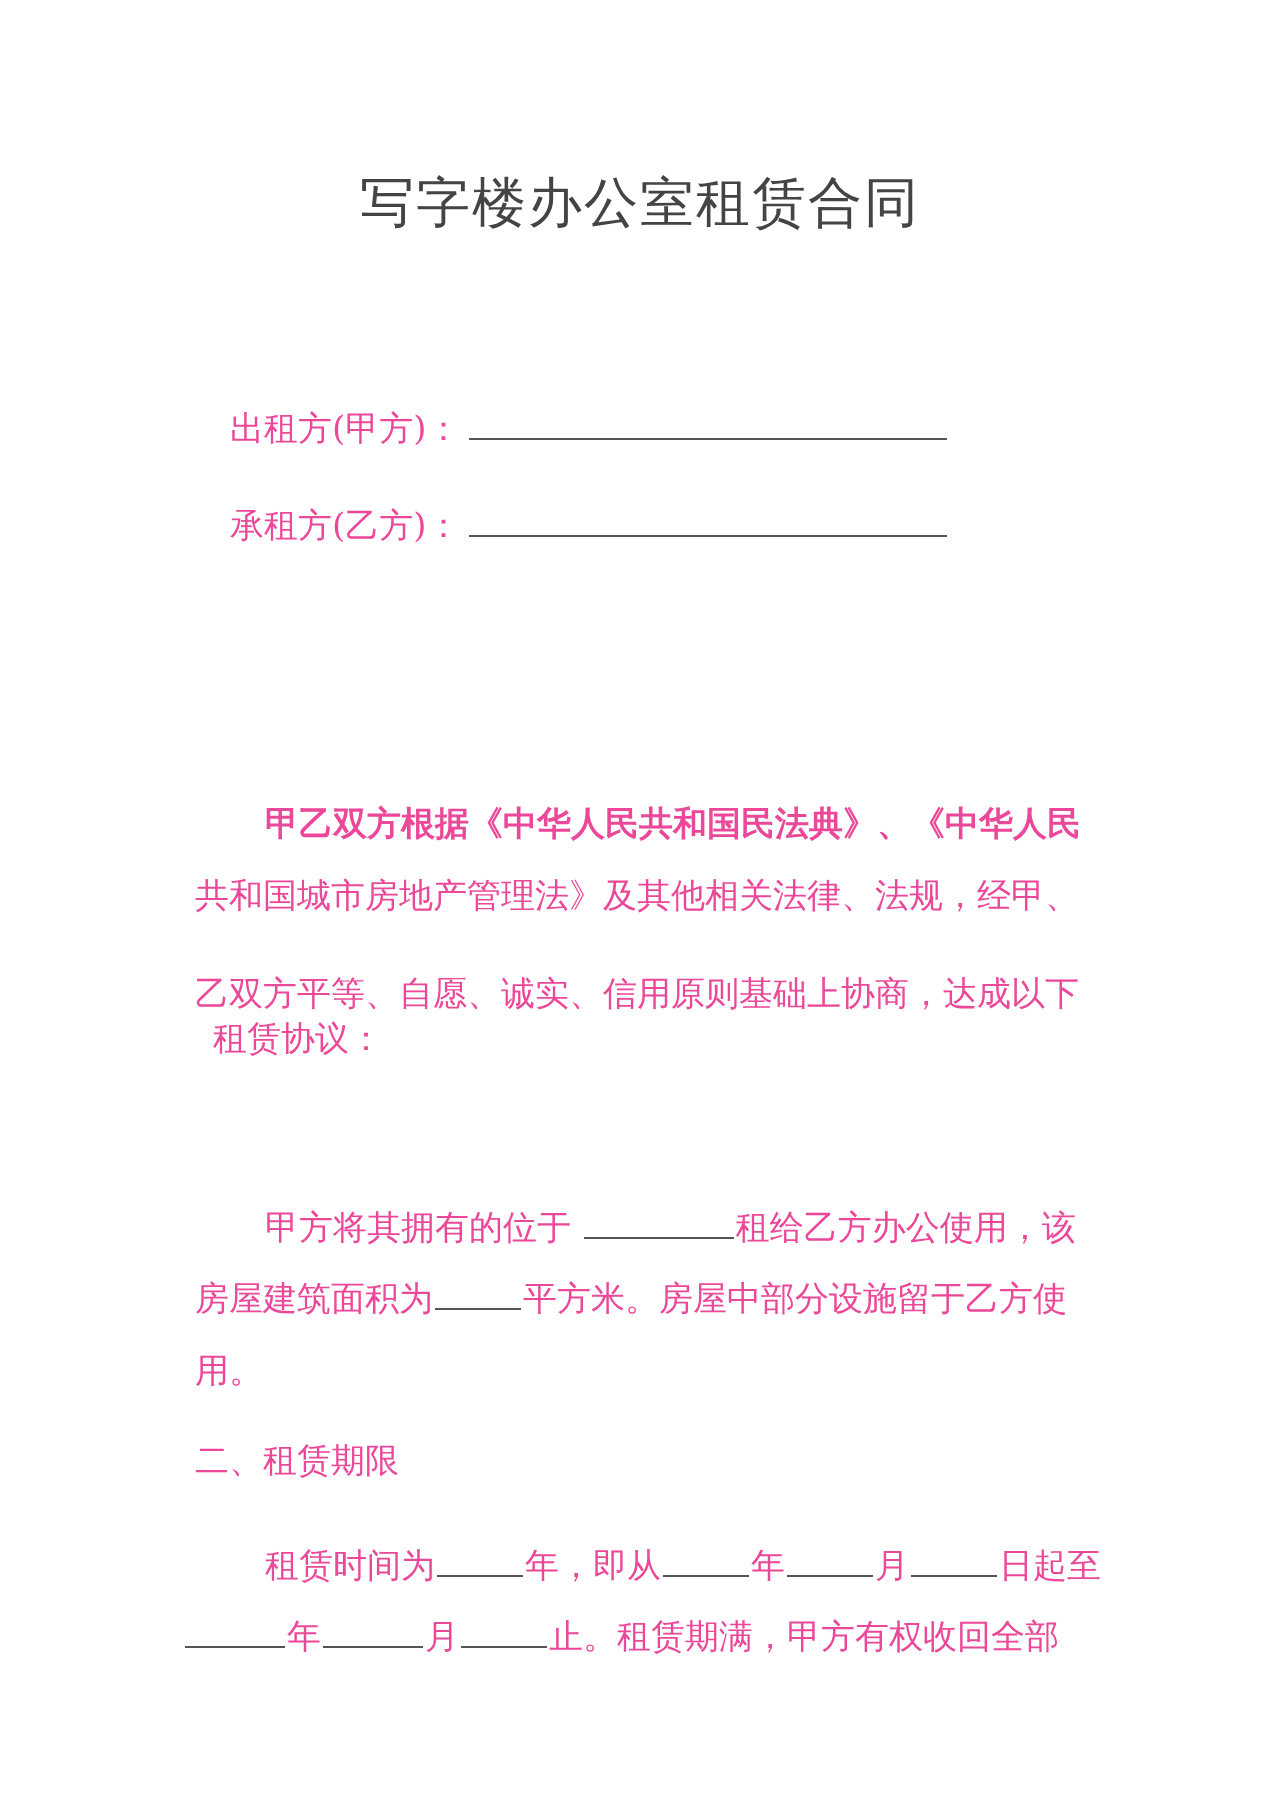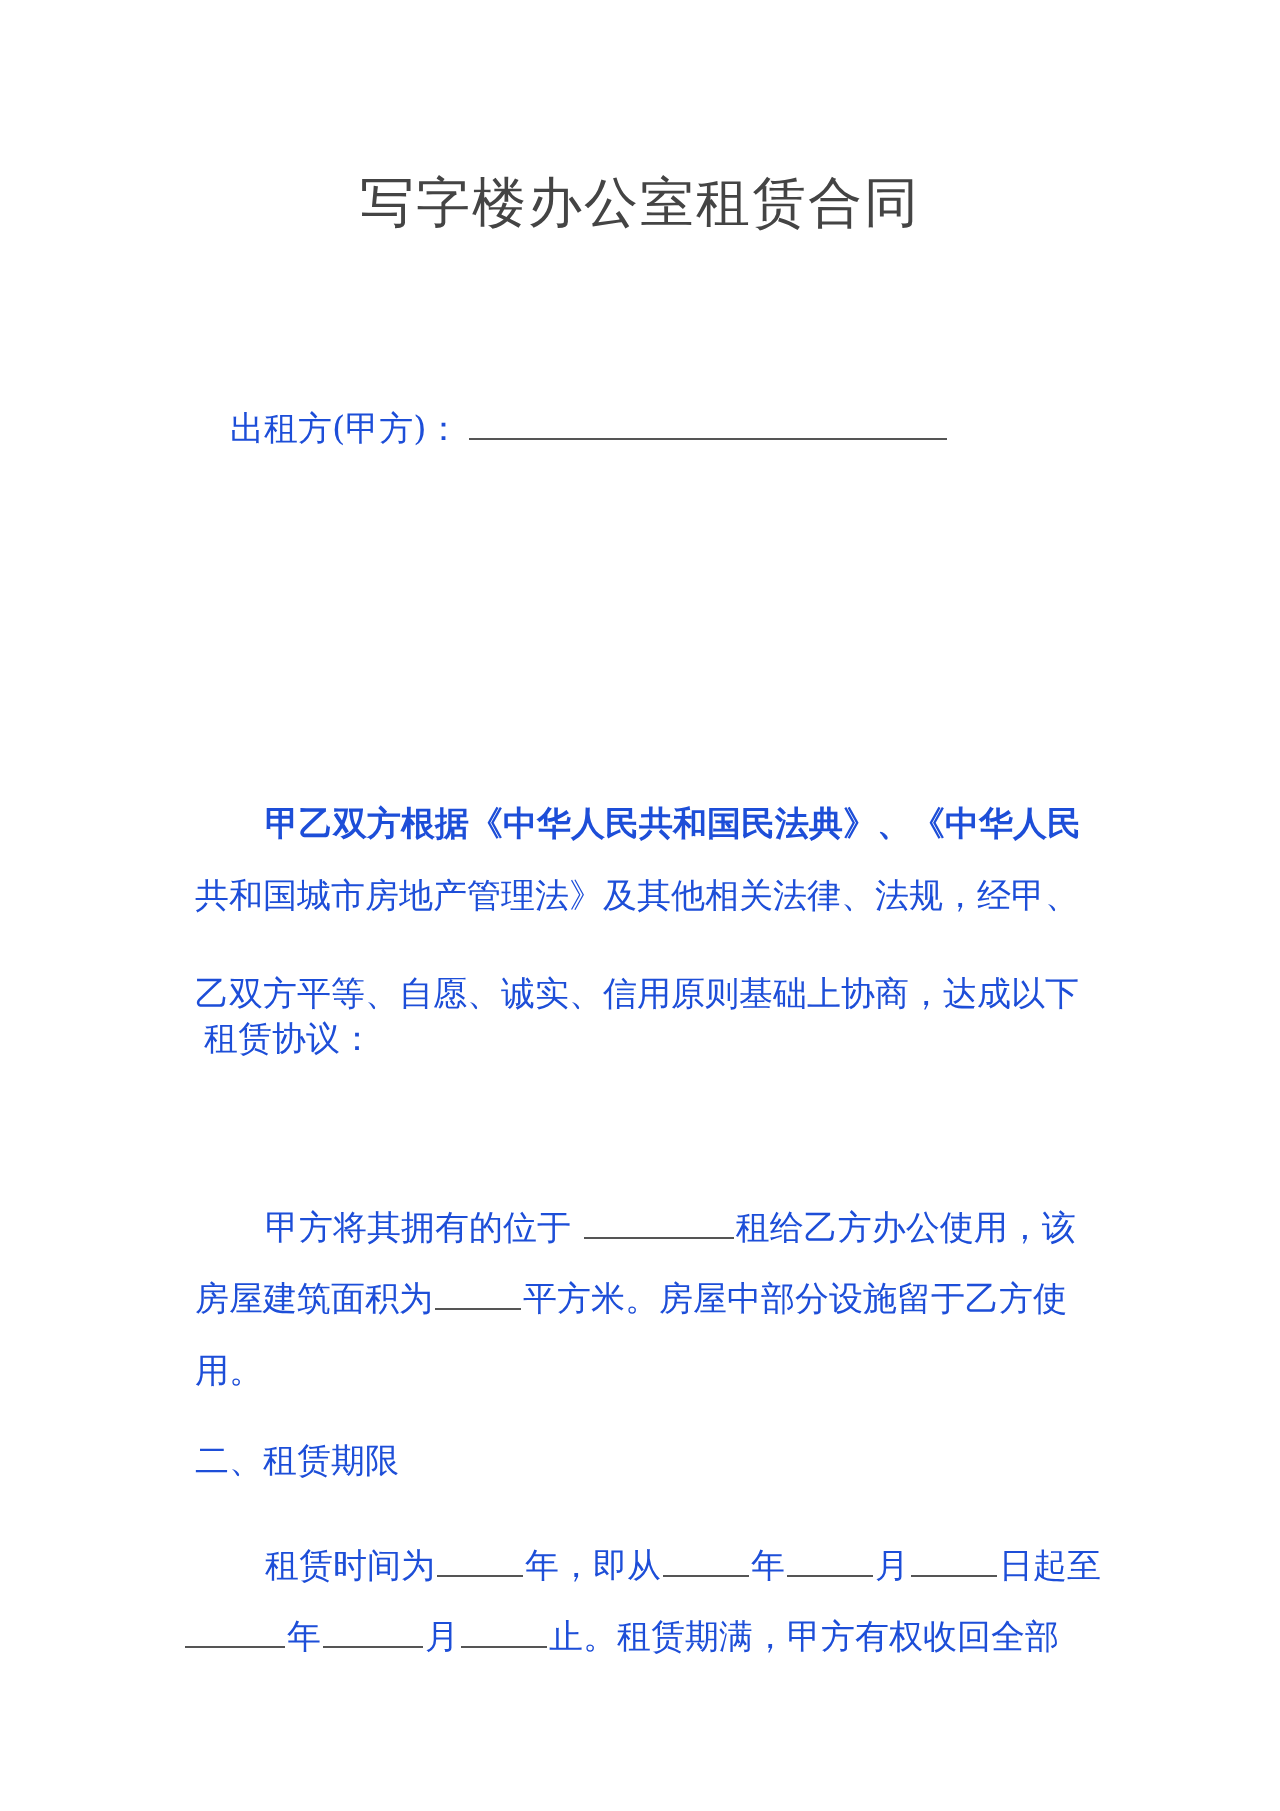--- a/index.html
+++ b/index.html
@@ -31,47 +31,50 @@
       color: #444;
       line-height: 70px;
       margin: 0;
       font-weight: normal;
     }
     .line {
       position: absolute;
       font-size: 34px;
       line-height: 46px;
       white-space: nowrap;
-      color: #1d4ed8;
+      color: #ec4899;
     }
     .blank {
       display: inline-block;
       border-bottom: 2px solid #555;
       height: 30px;
       vertical-align: baseline;
       margin: 0 2px;
     }
   </style>
 </head>
 <body>
 
 <div class="page">
 
   <h1 class="title">写字楼办公室租赁合同</h1>
 
   <div class="line" style="left:230px; top:405px;">
     <span>出租方(甲方)：</span><span class="blank" style="width:478px; margin-left:8px;"></span>
   </div>
 
+  <div class="line" style="left:230px; top:502px;">
+    <span>承租方(乙方)：</span><span class="blank" style="width:478px; margin-left:8px;"></span>
+  </div>
 
 
   <div class="line" style="left:265px; top:800px;font-weight:bold;">甲乙双方根据《中华人民共和国民法典》、《中华人民</div>
   <div class="line" style="left:195px; top:872px;">共和国城市房地产管理法》及其他相关法律、法规，经甲、</div>
   <div class="line" style="left:195px; top:970px;">乙双方平等、自愿、诚实、信用原则基础上协商，达成以下</div>
-  <div class="line" style="left:204px; top:1015px;">租赁协议：</div>
+  <div class="line" style="left:213px; top:1015px;">租赁协议：</div>
 
 
   <div class="line" style="left:265px; top:1204px;">
     <span>甲方将其拥有的位于 </span><span class="blank" style="width:150px;"></span><span>租给乙方办公使用，该</span>
   </div>
   <div class="line" style="left:195px; top:1275px;">
     <span>房屋建筑面积为</span><span class="blank" style="width:86px;"></span><span>平方米。房屋中部分设施留于乙方使</span>
   </div>
   <div class="line" style="left:195px; top:1347px;">用。</div>
 

